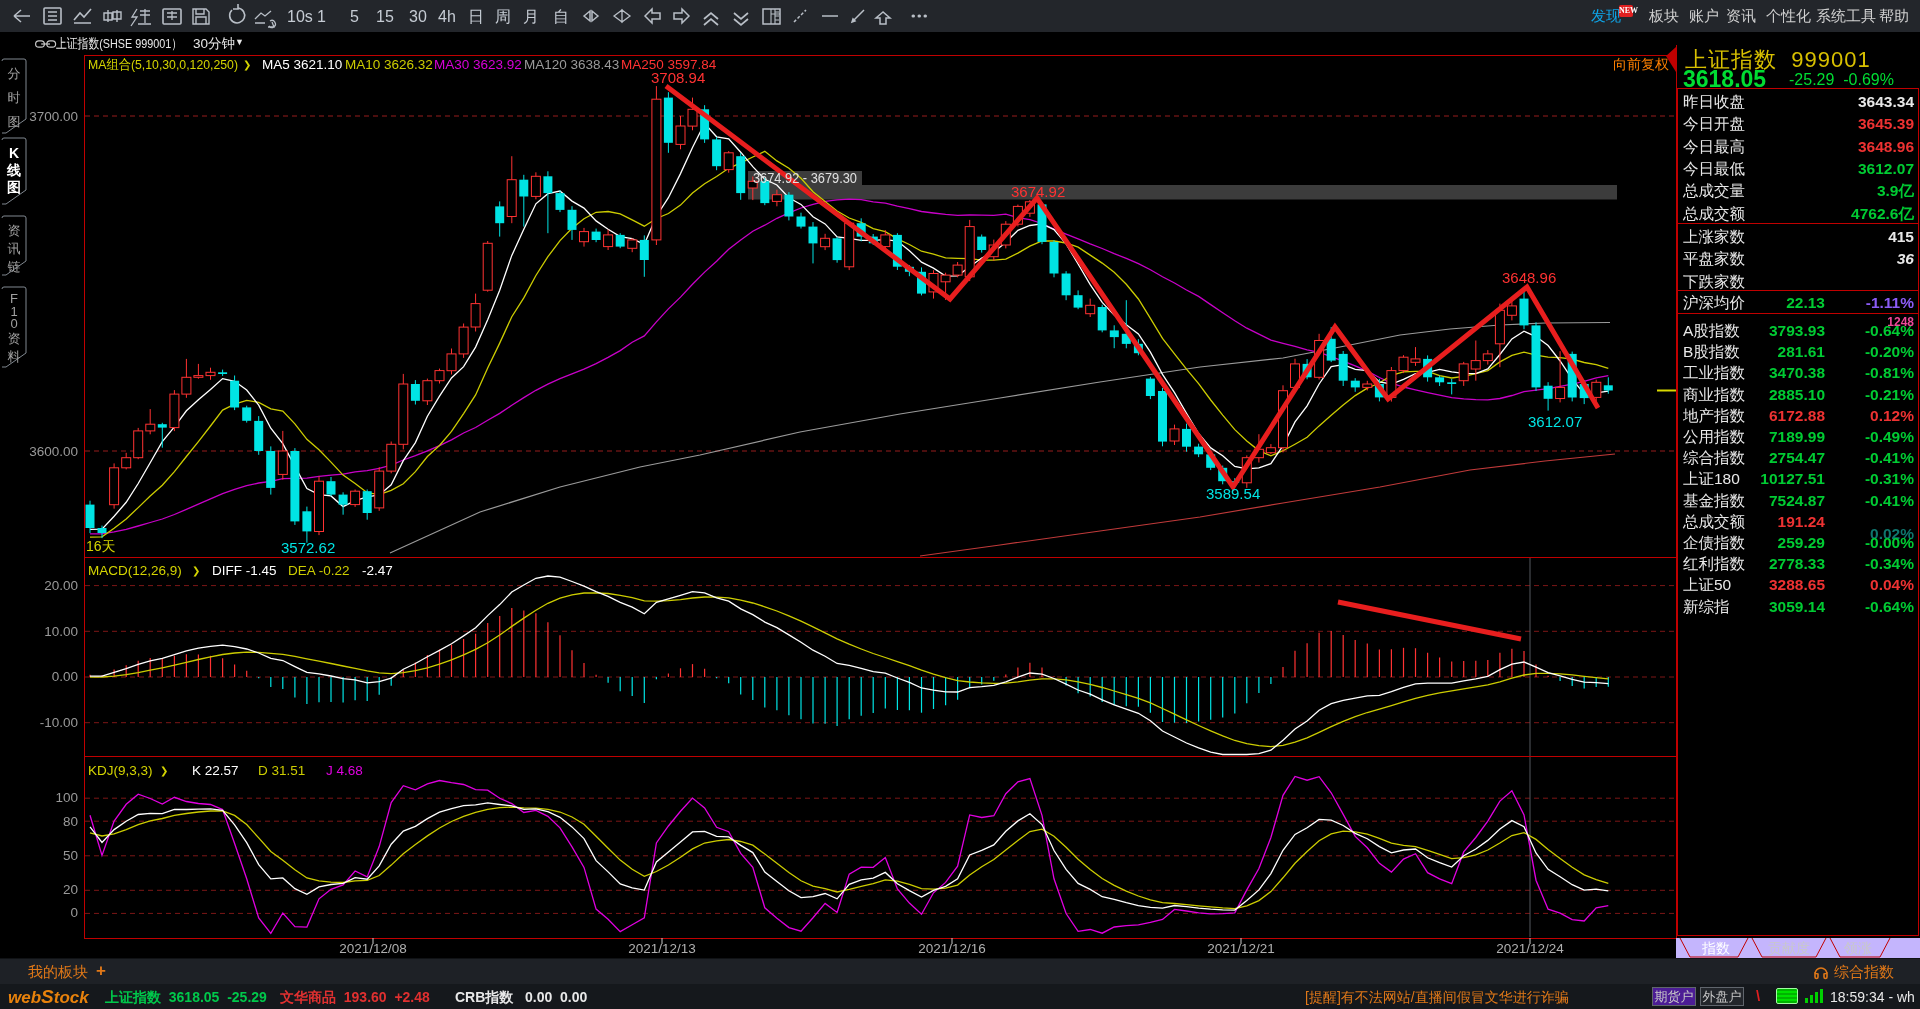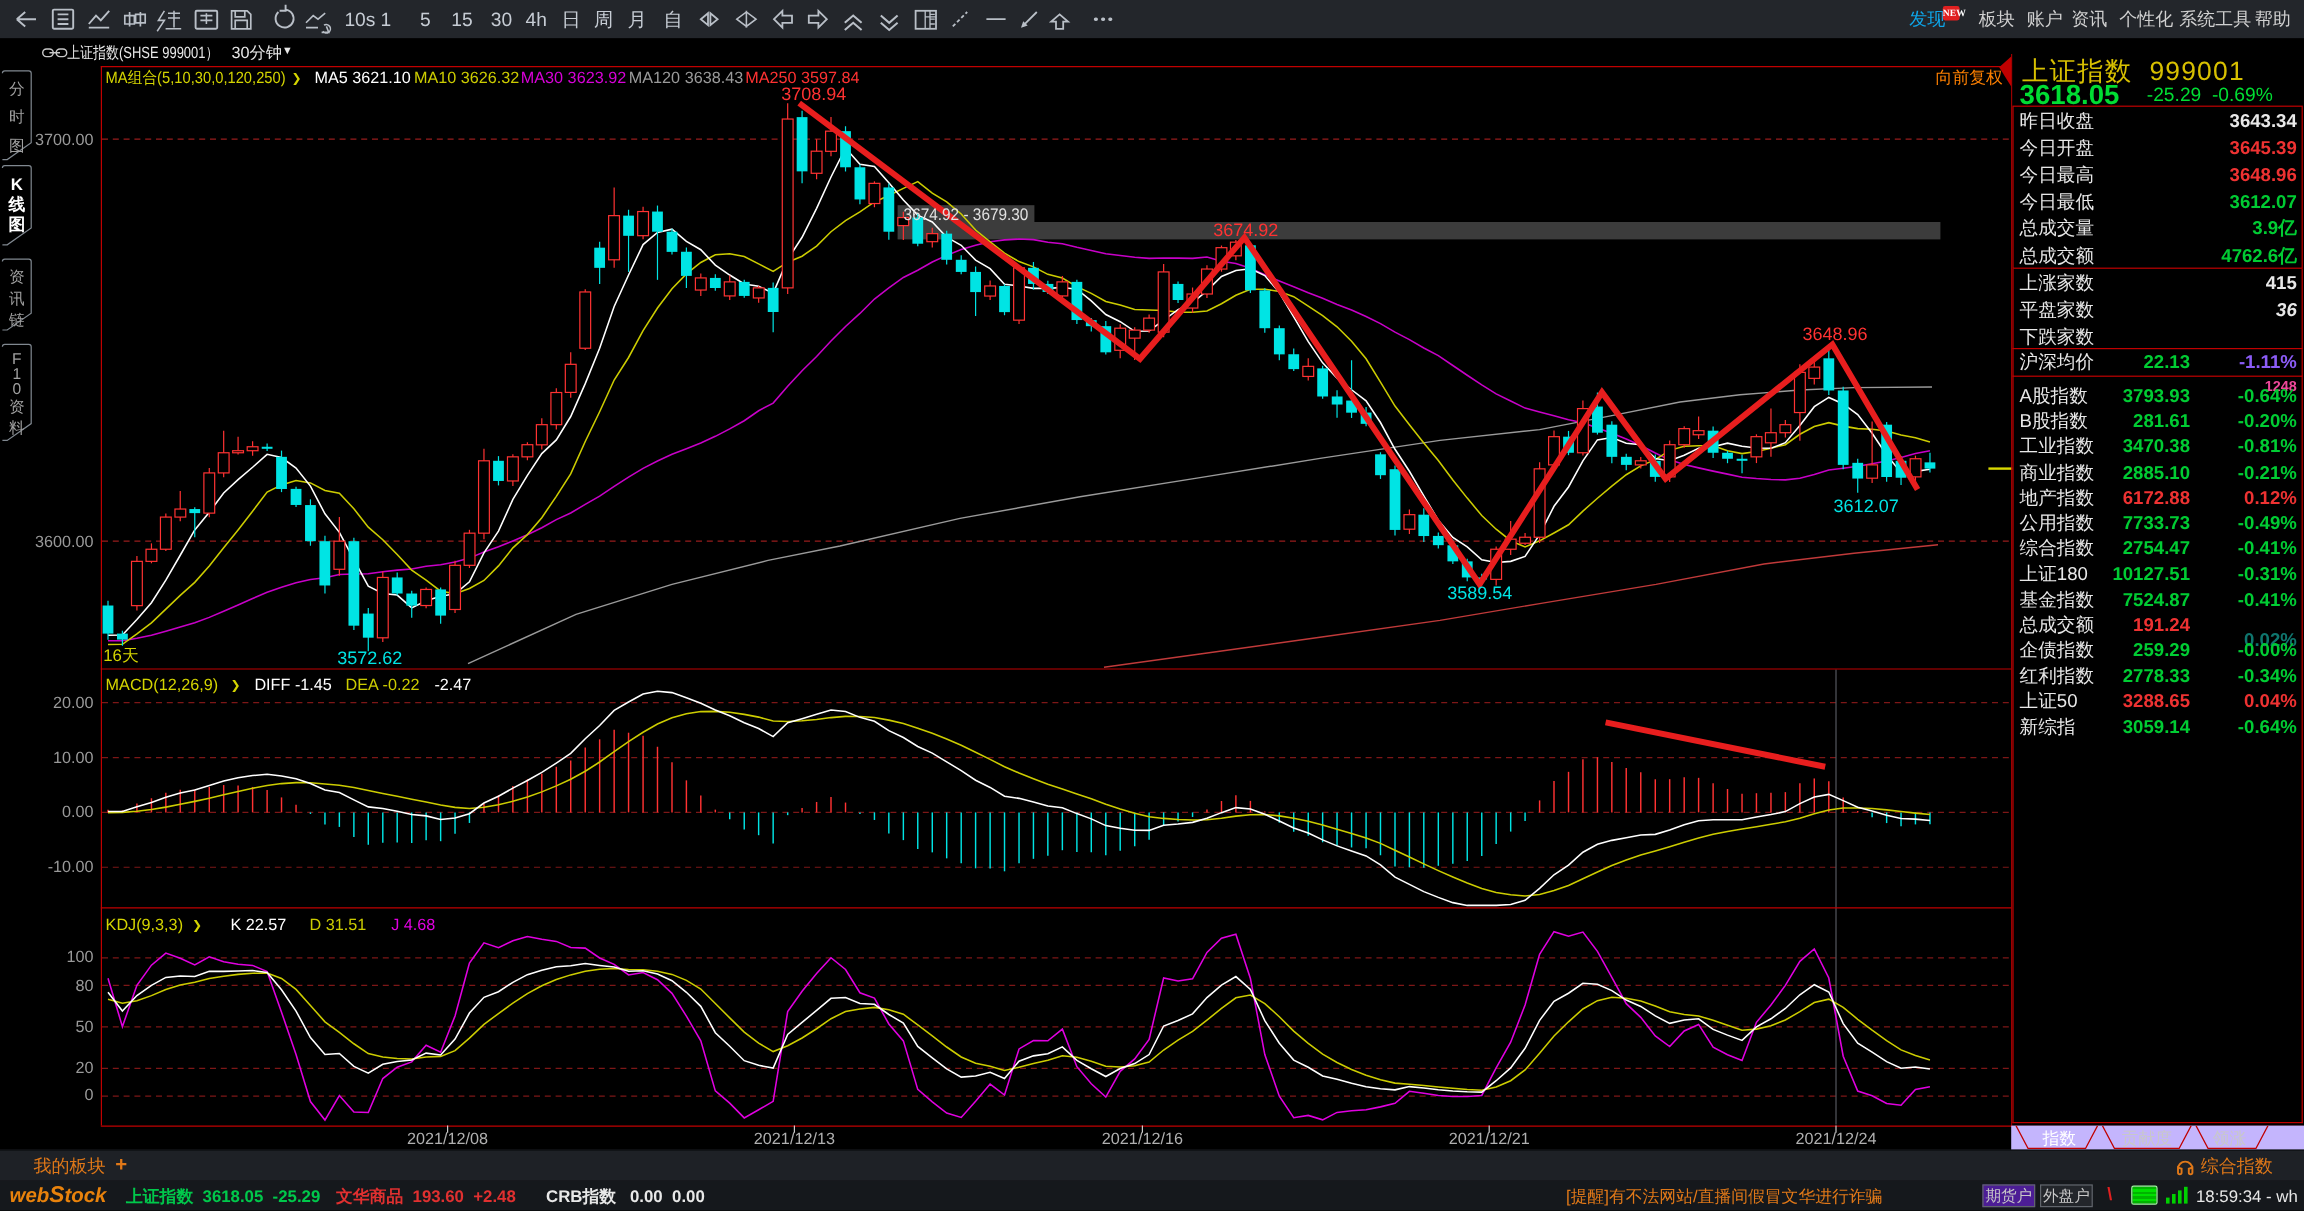--- a/index.html
+++ b/index.html
@@ -602,21 +602,21 @@
       <div style="position:absolute;left:5px;top:48.4px;height:21px;line-height:21px;color:#e8e8e8;font-size:15.5px;">工业指数</div>
       <div style="position:absolute;right:93px;top:48.4px;height:21px;line-height:21px;color:#00cc33;font-size:15.5px;font-weight:bold;">3470.38</div>
       <div style="position:absolute;right:4px;top:48.4px;height:21px;line-height:21px;color:#00cc33;font-size:15.5px;font-weight:bold;">-0.81%</div>
       <div style="position:absolute;left:5px;top:69.6px;height:21px;line-height:21px;color:#e8e8e8;font-size:15.5px;">商业指数</div>
       <div style="position:absolute;right:93px;top:69.6px;height:21px;line-height:21px;color:#00cc33;font-size:15.5px;font-weight:bold;">2885.10</div>
       <div style="position:absolute;right:4px;top:69.6px;height:21px;line-height:21px;color:#00cc33;font-size:15.5px;font-weight:bold;">-0.21%</div>
       <div style="position:absolute;left:5px;top:90.8px;height:21px;line-height:21px;color:#e8e8e8;font-size:15.5px;">地产指数</div>
       <div style="position:absolute;right:93px;top:90.8px;height:21px;line-height:21px;color:#ee3232;font-size:15.5px;font-weight:bold;">6172.88</div>
       <div style="position:absolute;right:4px;top:90.8px;height:21px;line-height:21px;color:#ee3232;font-size:15.5px;font-weight:bold;">0.12%</div>
       <div style="position:absolute;left:5px;top:112.0px;height:21px;line-height:21px;color:#e8e8e8;font-size:15.5px;">公用指数</div>
-      <div style="position:absolute;right:93px;top:112.0px;height:21px;line-height:21px;color:#00cc33;font-size:15.5px;font-weight:bold;">7733.73</div>
+      <div style="position:absolute;right:93px;top:112.0px;height:21px;line-height:21px;color:#00cc33;font-size:15.5px;font-weight:bold;">7189.99</div>
       <div style="position:absolute;right:4px;top:112.0px;height:21px;line-height:21px;color:#00cc33;font-size:15.5px;font-weight:bold;">-0.49%</div>
       <div style="position:absolute;left:5px;top:133.2px;height:21px;line-height:21px;color:#e8e8e8;font-size:15.5px;">综合指数</div>
       <div style="position:absolute;right:93px;top:133.2px;height:21px;line-height:21px;color:#00cc33;font-size:15.5px;font-weight:bold;">2754.47</div>
       <div style="position:absolute;right:4px;top:133.2px;height:21px;line-height:21px;color:#00cc33;font-size:15.5px;font-weight:bold;">-0.41%</div>
       <div style="position:absolute;left:5px;top:154.4px;height:21px;line-height:21px;color:#e8e8e8;font-size:15.5px;">上证180</div>
       <div style="position:absolute;right:93px;top:154.4px;height:21px;line-height:21px;color:#00cc33;font-size:15.5px;font-weight:bold;">10127.51</div>
       <div style="position:absolute;right:4px;top:154.4px;height:21px;line-height:21px;color:#00cc33;font-size:15.5px;font-weight:bold;">-0.31%</div>
       <div style="position:absolute;left:5px;top:175.6px;height:21px;line-height:21px;color:#e8e8e8;font-size:15.5px;">基金指数</div>
       <div style="position:absolute;right:93px;top:175.6px;height:21px;line-height:21px;color:#00cc33;font-size:15.5px;font-weight:bold;">7524.87</div>
       <div style="position:absolute;right:4px;top:175.6px;height:21px;line-height:21px;color:#00cc33;font-size:15.5px;font-weight:bold;">-0.41%</div>

